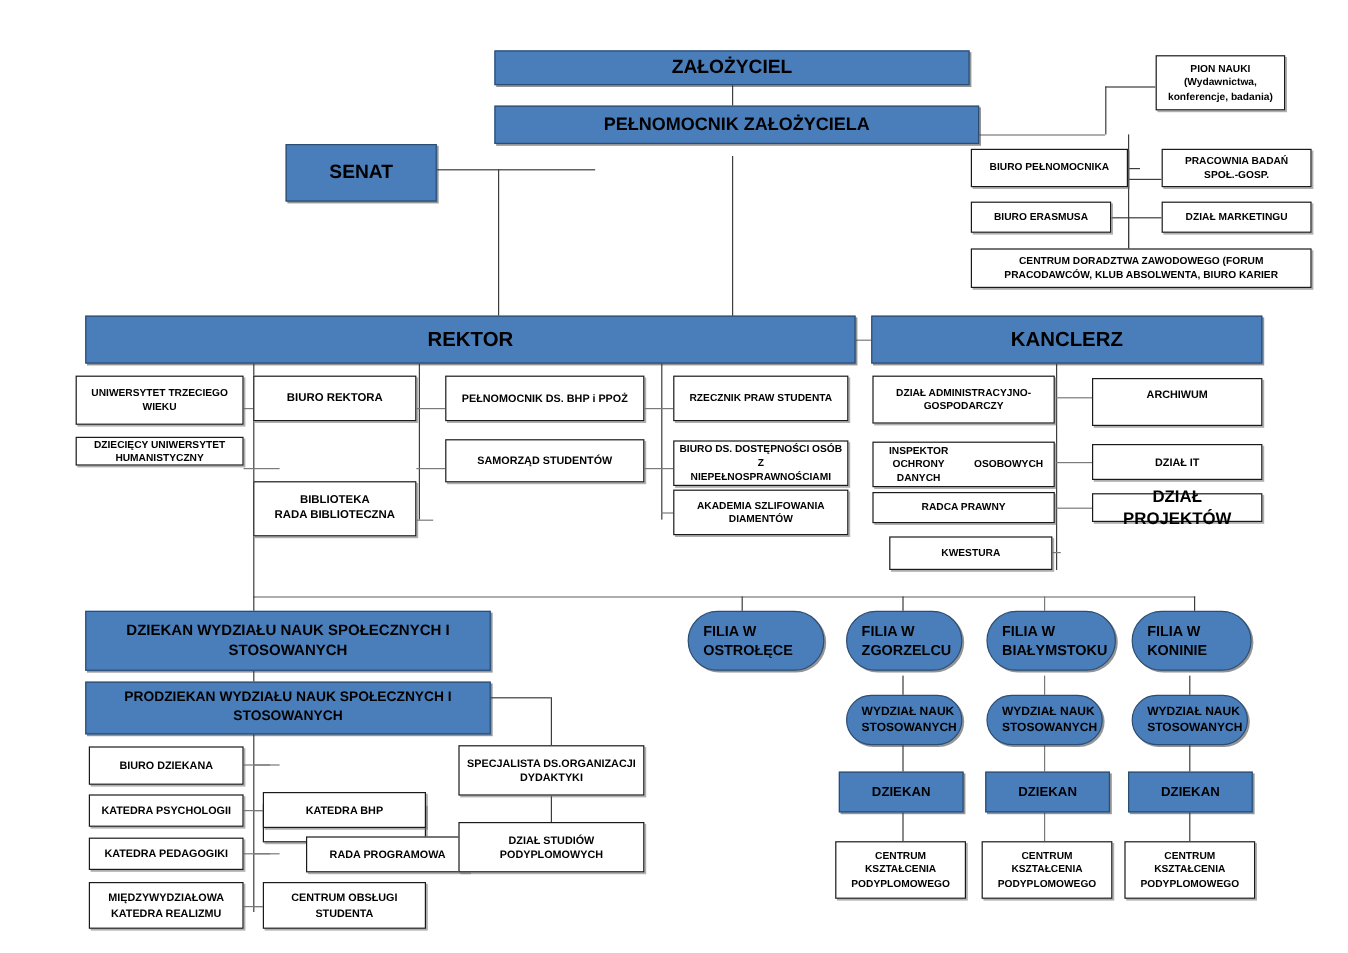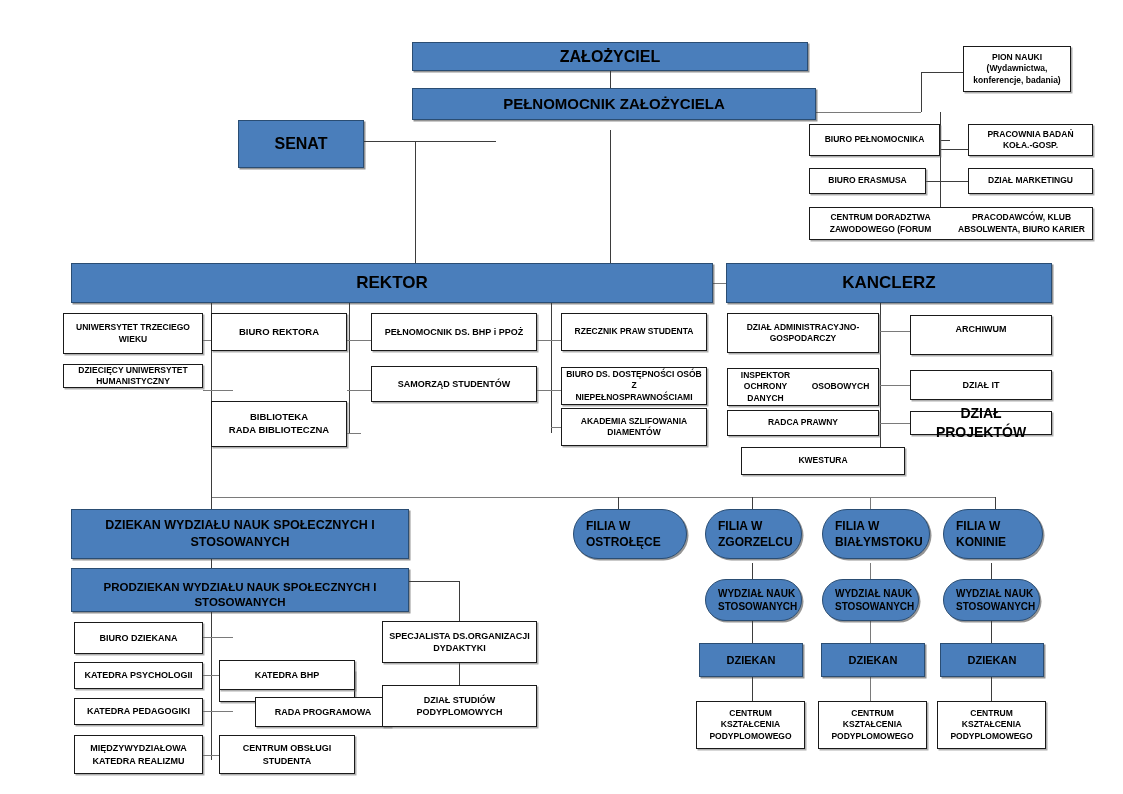--- a/index.html
+++ b/index.html
@@ -164,32 +164,32 @@
     <span>(Wydawnictwa,</span>
     <span>konferencje, badania)</span>
   </div>
 
   <div class="node white" style="left:809px; top:124px; width:131px; height:32px; font-size:8.5px;">
     <span>BIURO PEŁNOMOCNIKA</span>
   </div>
 
   <div class="node white" style="left:968px; top:124px; width:125px; height:32px; font-size:8.5px; flex-direction:column; justify-content:center;">
     <span>PRACOWNIA BADAŃ</span>
-    <span>KOŁA.-GOSP.</span>
+    <span>SPOŁ.-GOSP.</span>
   </div>
 
   <div class="node white" style="left:809px; top:168px; width:117px; height:26px; font-size:8.5px;">
     <span>BIURO ERASMUSA</span>
   </div>
 
   <div class="node white" style="left:968px; top:168px; width:125px; height:26px; font-size:8.5px;">
     <span>DZIAŁ MARKETINGU</span>
   </div>
 
-  <div class="node white" style="left:809px; top:207px; width:284px; height:33px; font-size:8.5px; flex-direction:row; justify-content:center;">
+  <div class="node white" style="left:809px; top:207px; width:284px; height:33px; font-size:8.5px; flex-direction:column; justify-content:center;">
     <span>CENTRUM DORADZTWA ZAWODOWEGO (FORUM</span>
     <span>PRACODAWCÓW, KLUB ABSOLWENTA, BIURO KARIER</span>
   </div>
 
   <div class="node blue" style="left:71px; top:263px; width:642px; height:40px; font-size:17px;">
     <span>REKTOR</span>
   </div>
 
   <div class="node blue" style="left:726px; top:263px; width:326px; height:40px; font-size:17px;">
     <span>KANCLERZ</span>
@@ -244,42 +244,42 @@
 
   <div class="node white" style="left:727px; top:368px; width:152px; height:38px; font-size:8.5px; flex-direction:row; justify-content:center;">
     <span>INSPEKTOR OCHRONY DANYCH</span>
     <span>OSOBOWYCH</span>
   </div>
 
   <div class="node white" style="left:727px; top:410px; width:152px; height:26px; font-size:8.5px;">
     <span>RADCA PRAWNY</span>
   </div>
 
-  <div class="node white" style="left:741px; top:447px; width:164px; height:28px; font-size:8.5px;">
+  <div class="node white" style="left:741px; top:447px; width:136px; height:28px; font-size:8.5px;">
     <span>KWESTURA</span>
   </div>
 
   <div class="node white" style="left:910px; top:315px; width:142px; height:40px; font-size:9px; align-items:flex-start; padding-top:7px;">
     <span>ARCHIWUM</span>
   </div>
 
   <div class="node white" style="left:910px; top:370px; width:142px; height:30px; font-size:9px;">
     <span>DZIAŁ IT</span>
   </div>
 
   <div class="node white" style="left:878px; top:411px; width:142px; height:24px; font-size:14px;margin-left:32px;">
     <span>DZIAŁ PROJEKTÓW</span>
   </div>
 
   <div class="node blue" style="left:71px; top:509px; width:338px; height:50px; font-size:12.5px; flex-direction:column; justify-content:center;">
     <span>DZIEKAN WYDZIAŁU NAUK SPOŁECZNYCH I</span>
     <span>STOSOWANYCH</span>
   </div>
 
-  <div class="node blue" style="left:71px; top:568px; width:338px; height:44px; font-size:11.5px; flex-direction:column; justify-content:flex-end;">
+  <div class="node blue" style="left:71px; top:568px; width:338px; height:44px; font-size:11.5px; flex-direction:column; justify-content:center;">
     <span>PRODZIEKAN WYDZIAŁU NAUK SPOŁECZNYCH I</span>
     <span>STOSOWANYCH</span>
   </div>
 
   <div class="node white" style="left:74px; top:622px; width:129px; height:32px; font-size:9px;">
     <span>BIURO DZIEKANA</span>
   </div>
 
   <div class="node white" style="left:74px; top:662px; width:129px; height:27px; font-size:9px;">
     <span>KATEDRA PSYCHOLOGII</span>

